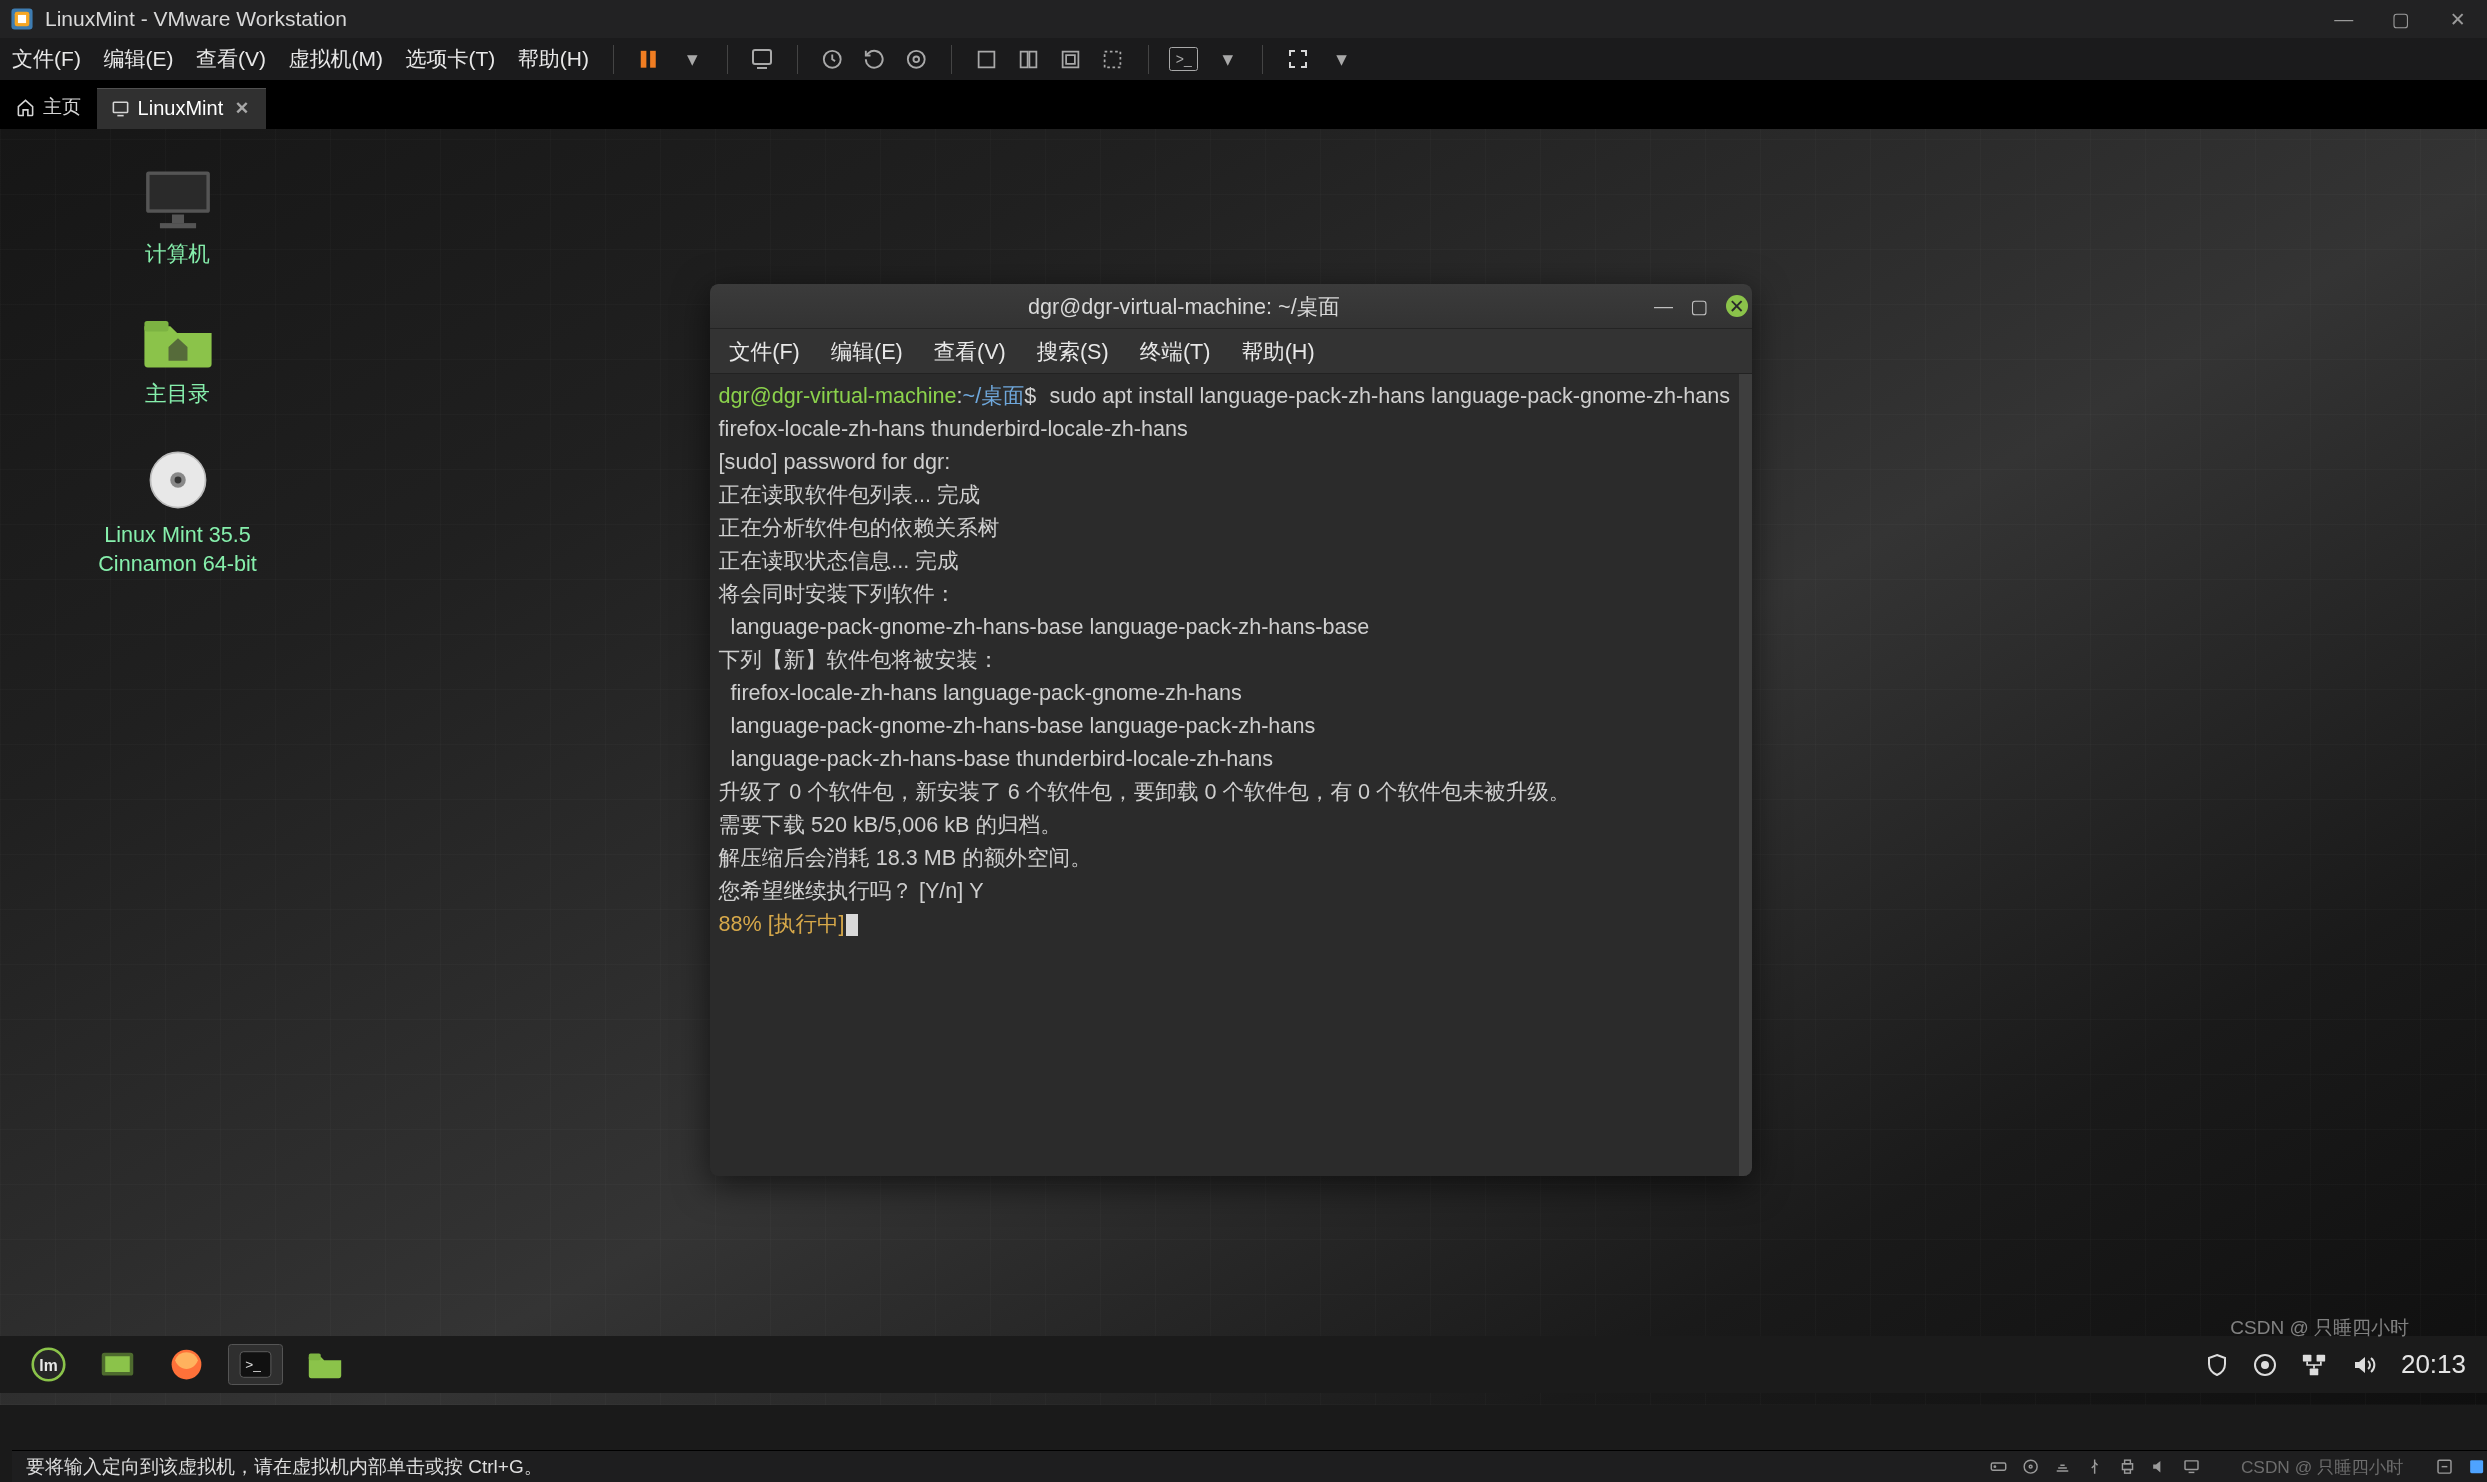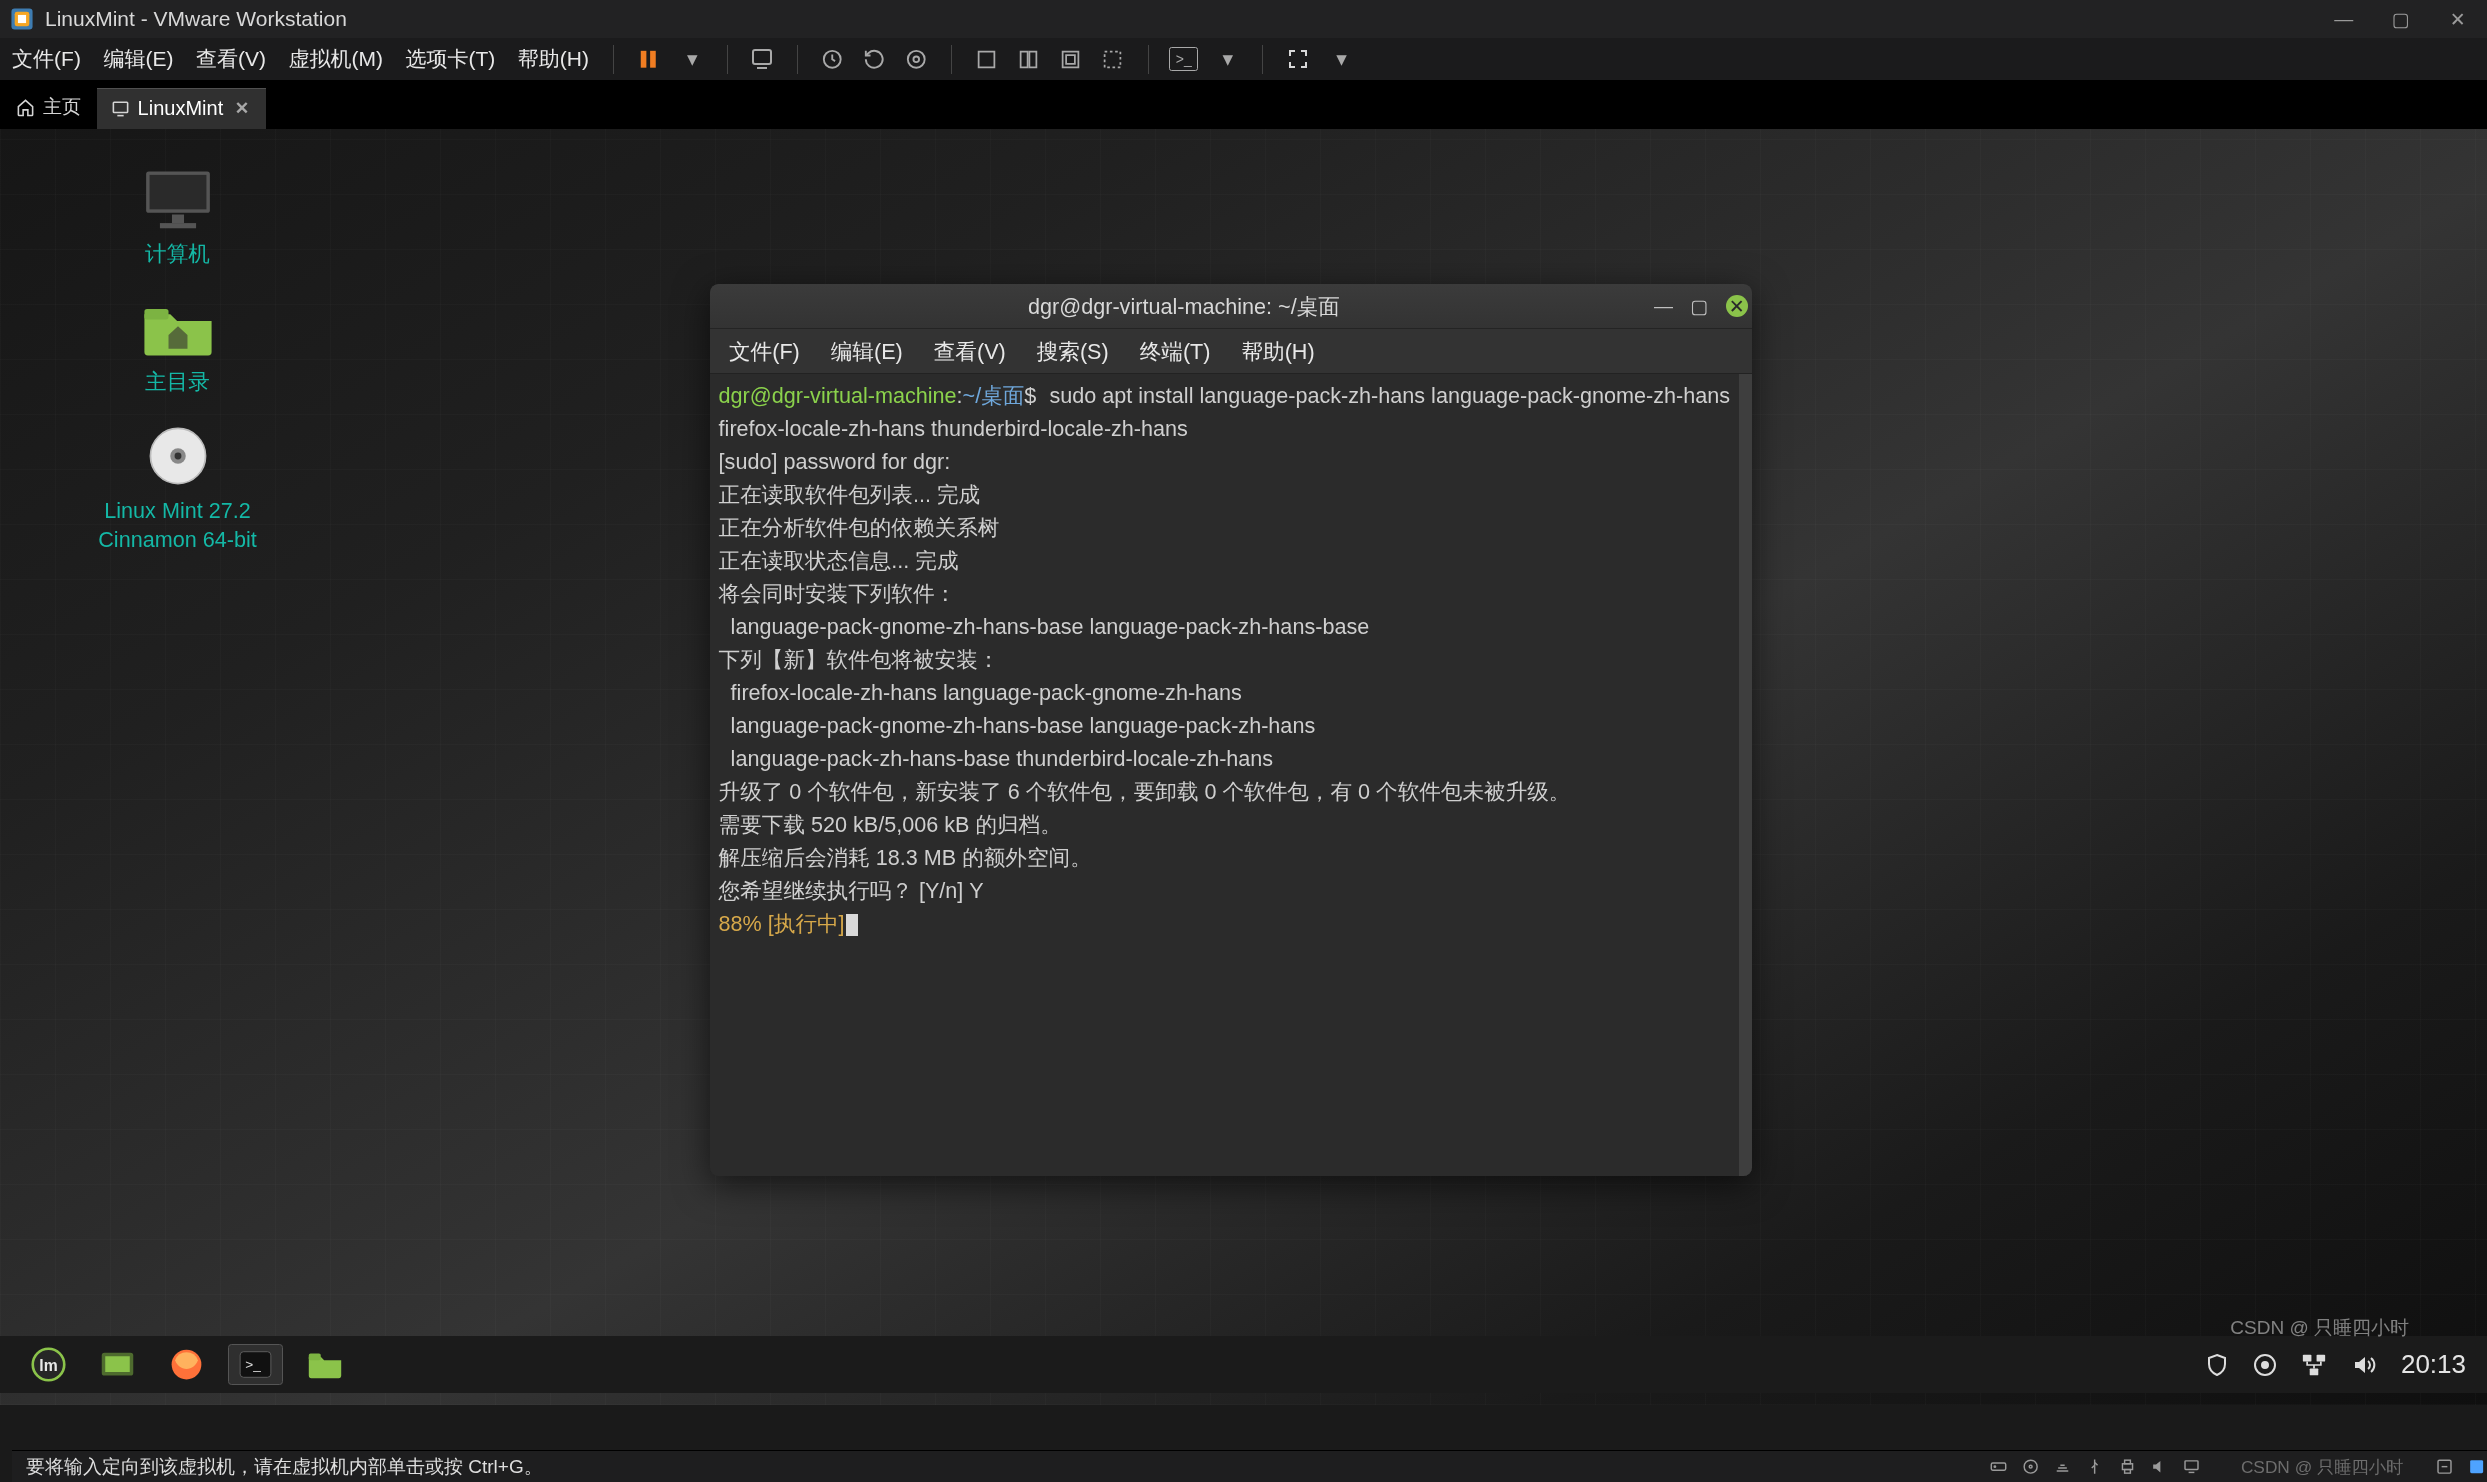--- a/index.html
+++ b/index.html
@@ -29,21 +29,21 @@
 
 
 .guest { position:relative; width:100%; height:1276px; background:#282828; overflow:hidden; }
 .wallpaper { position:absolute; inset:0;
   background:
     repeating-linear-gradient(0deg,   rgba(255,255,255,0.02) 0 0.9px, transparent 0.9px 55px),
     repeating-linear-gradient(90deg,  rgba(255,255,255,0.02) 0 0.9px, transparent 0.9px 55px),
     linear-gradient(150deg,#161616 0%,#202020 25%,#343434 55%,#1a1a1a 80%,#0f0f0f 100%);
 }
 
-.desktop-icons{position:absolute;left:78px;top:39px;display:flex;flex-direction:column;gap:29px;color:#14b8a6;font-size:21.6px;text-align:center}
+.desktop-icons{position:absolute;left:78px;top:39px;display:flex;flex-direction:column;gap:41px;color:#86efac;font-size:21.6px;text-align:center}
 .d-icon{display:flex;flex-direction:column;align-items:center;gap:8.6px;width:199px}
 .d-icon .pic{width:78px;height:62px;display:flex;align-items:center;justify-content:center}
 .d-icon .lbl{line-height:1.35}
 
 
 .termwin{position:absolute;left:710px;top:155px;width:1042px;height:892px;background:#2b2b2b;border-radius:8.6px;box-shadow:0 8.6px 35px rgba(0,0,0,.6);display:flex;flex-direction:column;overflow:hidden}
 .tw-titlebar{height:45px;background:linear-gradient(#3b3b3b,#333);display:flex;align-items:center;color:#d8d8d8;font-size:21.6px;padding:0 4px;border-bottom:0.9px solid #242424}
 .tw-title{flex:1;text-align:center;font-weight:500}
 .tw-ctrls{display:flex;gap:17.3px;align-items:center}
 .tw-btn{width:22.5px;height:22.5px;border-radius:11.2px;display:inline-flex;align-items:center;justify-content:center;font-size:19px;color:#2a2a2a}
@@ -227,21 +227,21 @@
     <div class="d-icon">
       <div class="pic">
         <svg width="62" height="62" viewBox="0 0 72 72">
             <circle cx="36" cy="36" r="32" fill="#e8e8e8"></circle>
             <circle cx="36" cy="36" r="32" fill="none" stroke="#bbb" stroke-width="2"></circle>
             <circle cx="36" cy="36" r="9" fill="#888"></circle>
             <circle cx="36" cy="36" r="4" fill="#333"></circle>
           </svg>
       </div>
       <div class="lbl">
-        <div>Linux Mint 27.2</div>
+        <div>Linux Mint 35.5</div>
         <div>Cinnamon 64-bit</div>
       </div>
     </div>
   </div>
 
   <div class="termwin">
     <div class="tw-titlebar">
       <span class="tw-title">dgr@dgr-virtual-machine: ~/桌面</span>
       <div class="tw-ctrls">
         <span class="tw-min">—</span>

